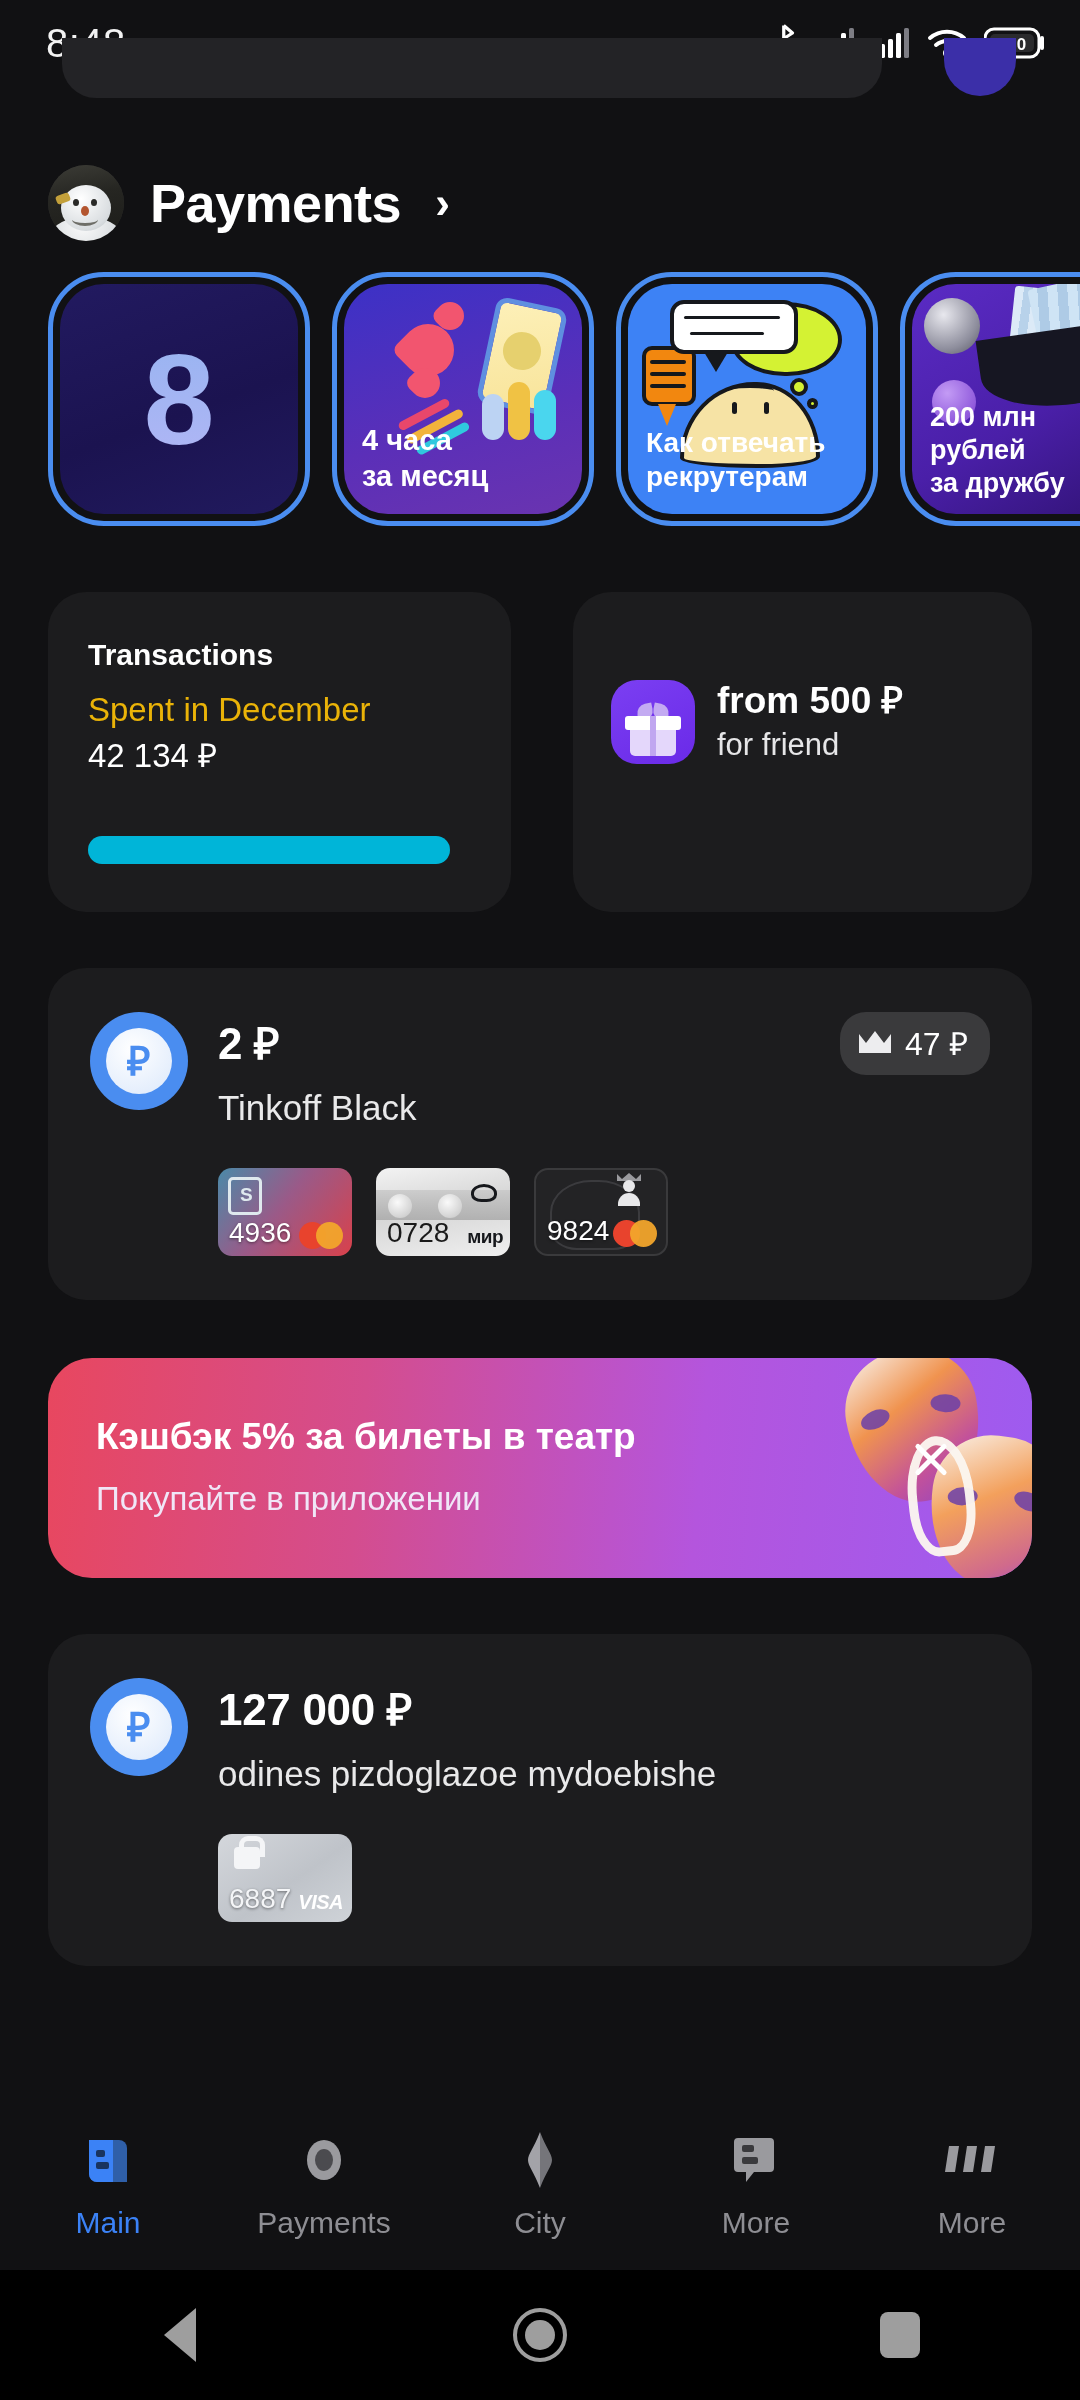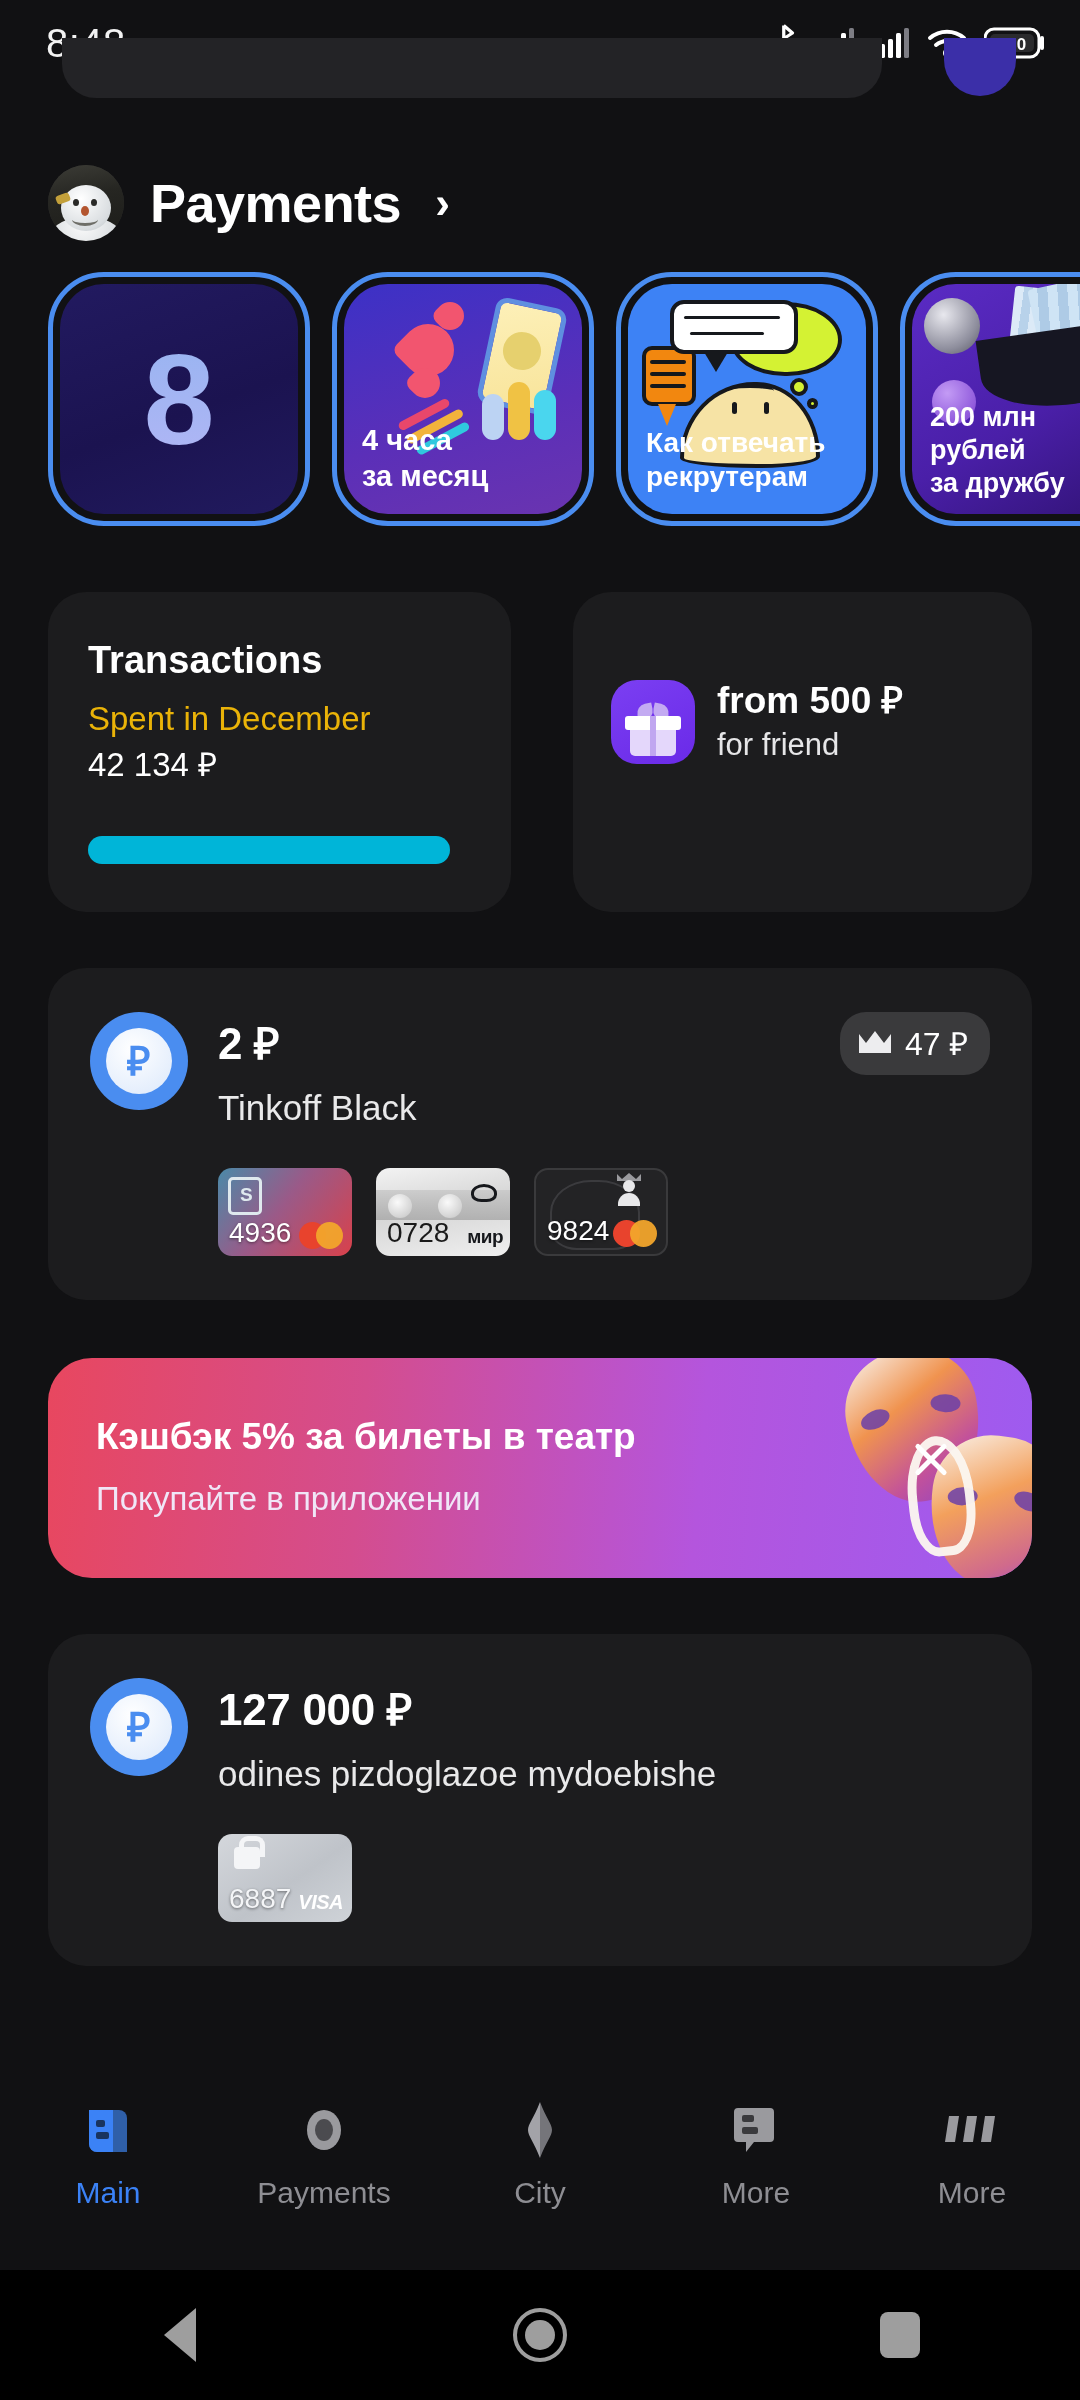--- a/index.html
+++ b/index.html
@@ -166,21 +166,21 @@
     background:repeating-linear-gradient(92deg,#dceaf7 0 9px,#b8d2ea 9px 18px);
     transform:rotate(6deg); border-radius:4px;}
 
   
   .row2{ display:flex; gap:62px; padding:62px 48px 0 48px;}
   .panel{
     background:#1c1c1e; border-radius:38px; flex:1; position:relative;
   }
   .p-left{ padding:46px 40px 0 40px; height:320px;}
   .p-right{ padding:46px 38px 0 38px; height:320px;}
-  .p-title{ color:#fff; font-size:38px; font-weight:700; line-height:1.16;}
+  .p-title{ color:#fff; font-size:30px; font-weight:700; line-height:1.16;}
   .p-sub{ color:#eab308; font-size:33px; font-weight:400; line-height:1.3; margin-top:16px;}
   .p-amount{ color:#fff; font-size:33px; font-weight:400;}
   .bar-track{ position:absolute; left:40px; bottom:48px; width:362px; height:28px;}
   .bar-fill{ width:100%; height:100%; border-radius:16px; background:#00b5d8;}
 
   .reward-row{ display:flex; align-items:center; gap:22px; margin-top:42px;}
   .gift{
     width:84px;height:84px; border-radius:26px; flex:none; position:relative;
     background:linear-gradient(150deg,#7b3ff2 0%,#6a2ae8 100%);
   }
@@ -302,21 +302,21 @@
   .promo-close:before{ transform:rotate(45deg);}
   .promo-close:after{ transform:rotate(-45deg);}
 
   
   .bot-divider{ position:absolute; left:92px; bottom:232px; width:896px; height:2px;
     background:#242427;}
 
   
   .bottomnav{
     position:absolute; left:0; bottom:130px; width:100%; height:168px;
-    display:flex; align-items:flex-start; background:#111113;
+    display:flex; align-items:center; background:#111113;
   }
   .nav-item{ flex:1; display:flex; flex-direction:column; align-items:center; gap:18px;}
   .nav-ico{ height:56px; display:flex; align-items:center; justify-content:center;}
   .nav-lbl{ font-size:30px; color:#8e8e93; font-weight:400;}
   .nav-item.active .nav-lbl{ color:#3b82f6;}
 
   
   .androidnav{
     position:absolute; left:0; bottom:0; width:100%; height:130px;
     background:#000; display:flex; align-items:center;

